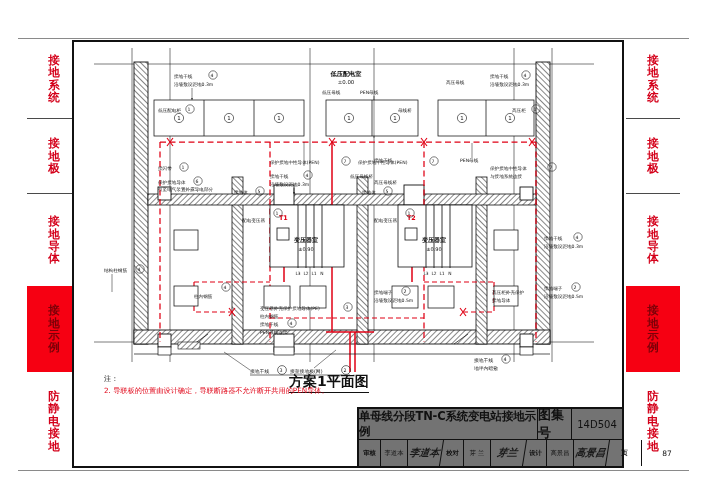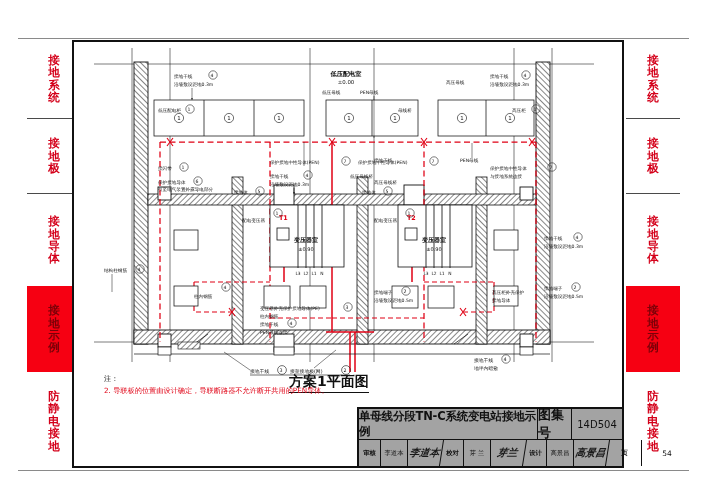--- a/index.html
+++ b/index.html
@@ -40,21 +40,21 @@
   .notes .n-red{color:#e00014;text-align:right;}
   .notes .n-head{margin-bottom:1px;}
 
   
   .plan-cap{position:absolute;left:215px;top:331px;font-size:14px;font-weight:700;
             color:#111;border-bottom:1.2px solid #111;padding-bottom:1px;}
 
   
   #titleblock{position:absolute;left:283px;top:365px;width:267px;height:61px;
               border:2px solid #111;box-sizing:border-box;display:flex;
-              flex-direction:column;background:#a3a3a3;}
+              flex-direction:column;background:#737373;}
   .tb-row{display:flex;flex:1 1 0;min-height:0;}
   .tb-row.top{flex:0 0 30px;border-bottom:1.4px solid #111;}
   .tb-cell{border-right:1.2px solid #111;display:flex;align-items:center;
            justify-content:center;box-sizing:border-box;overflow:hidden;}
   .tb-cell:last-child{border-right:none;}
   .tb-title{flex:1 1 auto;font-size:11.5px;font-weight:700;color:#111;letter-spacing:-0.2px;}
   .tb-k{flex:0 0 34px;font-size:13px;font-weight:700;color:#111;}
   .tb-v{flex:0 0 50px;font-size:10px;color:#111;}
   .tb-lbl{flex:0 0 22px;font-size:6.3px;font-weight:700;color:#111;}
   .tb-nm{flex:0 0 27px;font-size:6.3px;color:#111;}
@@ -469,17 +469,17 @@
         <div class="tb-cell tb-lbl">审核</div>
         <div class="tb-cell tb-nm">李道本</div>
         <div class="tb-cell tb-sig">李道本</div>
         <div class="tb-cell tb-lbl">校对</div>
         <div class="tb-cell tb-nm">芽 兰</div>
         <div class="tb-cell tb-sig">芽兰</div>
         <div class="tb-cell tb-lbl">设计</div>
         <div class="tb-cell tb-nm">高景昌</div>
         <div class="tb-cell tb-sig">高景昌</div>
         <div class="tb-cell tb-pg">页</div>
-        <div class="tb-cell tb-pgv">54</div>
+        <div class="tb-cell tb-pgv">87</div>
       </div>
     </div>
   </div>
 </div>
 
 </body></html>

